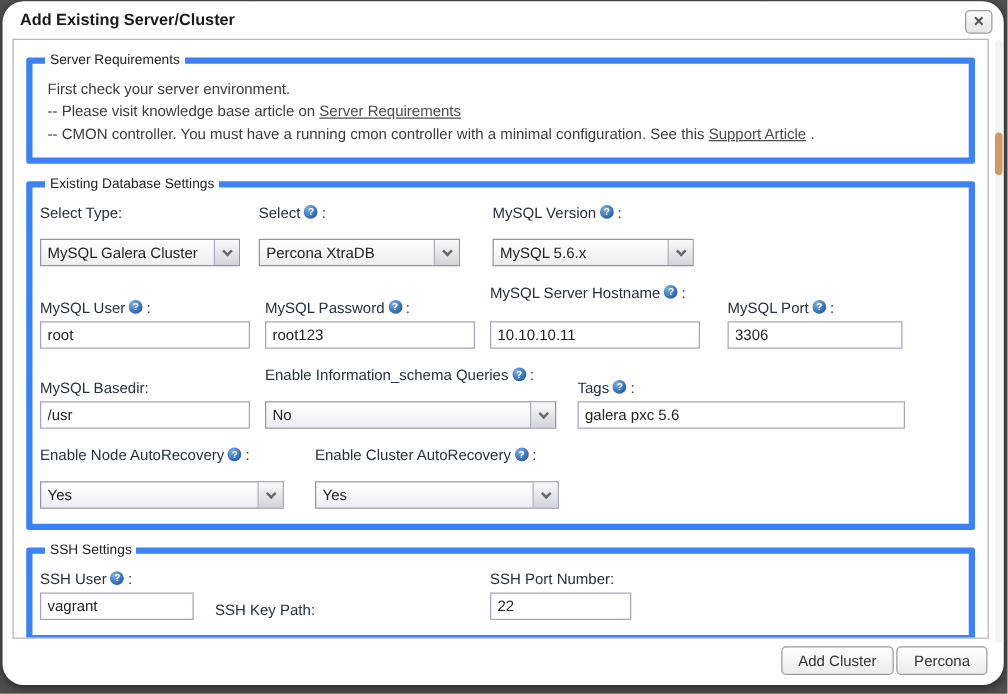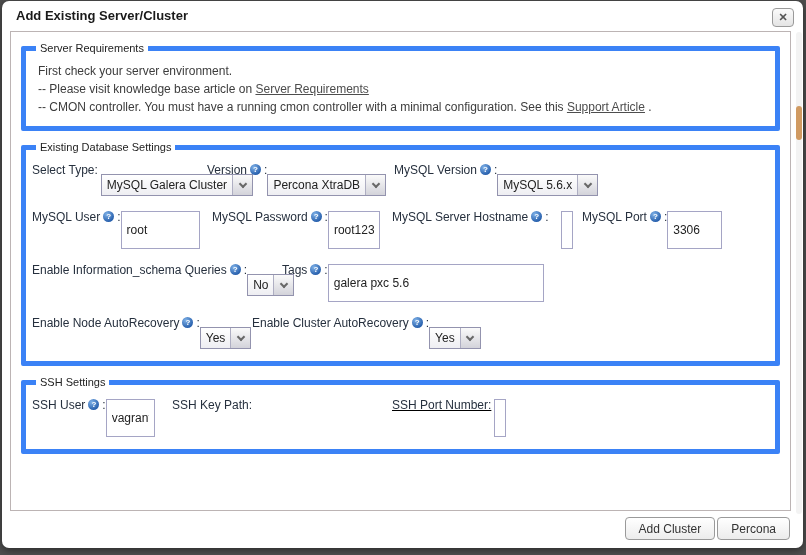--- a/index.html
+++ b/index.html
@@ -5,21 +5,21 @@
   * { margin:0; padding:0; box-sizing:border-box; }
   html,body { width:806px; height:555px; }
   body {
     font-family:"Liberation Sans", sans-serif;
     background:#4f4f4f;
     position:relative;
     overflow:hidden;
   }
   .dialog {
     position:absolute; left:2px; top:1px; right:3px; bottom:7px;
-    background:#ffffff; border-radius:7px;
+    background:#ffffff; border-radius:17px;
     box-shadow:0 2px 8px rgba(0,0,0,0.5);
   }
   .dialog-title {
     position:absolute; top:7px; left:14px;
     font-size:13px; font-weight:bold; color:#1a1a1a;
   }
   .close-btn {
     position:absolute; top:7px; right:9px;
     width:22px; height:19px;
     border:1px solid #9a9a9a; border-radius:4px;
@@ -41,35 +41,35 @@
     padding:2px 6px 10px 6px;
   }
   legend {
     font-size:11px; color:#222; padding:0 4px; margin-left:4px;
   }
   .req-line { font-size:12px; color:#3c3c3c; line-height:18px; padding-left:6px; }
   .req-line.first { margin-top:6px; }
   .req-line a { color:#4d4d4d; text-decoration:underline; cursor:pointer; }
   .row { display:flex; margin-top:6px; }
   .row.last { margin-bottom:2px; }
-  .fg { display:flex; flex-direction:row; }
+  .fg { display:flex; flex-direction:column;justify-content:flex-end; }
   .flabel {
     font-size:12px; color:#26303e; height:17px;
     display:flex; align-items:center; white-space:nowrap;
   }
   .flabel .txt { margin-right:3px; }
   .help {
     width:11px; height:11px; border-radius:50%;
     background:radial-gradient(circle at 35% 30%, #7fb2e8, #2a62ae 70%);
     color:#fff; font-size:8px; font-weight:bold;
     display:inline-flex; align-items:center; justify-content:center;
     margin-right:3px; cursor:pointer; flex:none;
   }
   .text-input {
-    margin-top:3px; height:38px;
+    margin-top:3px; height:22px;
     border:1px solid #a5a5c5; background:#fff;
     font-family:"Liberation Sans", sans-serif;
     font-size:12px; color:#222; padding:1px 5px;
     width:100%;
   }
   .select {
     margin-top:13px; height:22px;
     border:1px solid #9393ae;
     background:linear-gradient(#ffffff,#eeeef2);
     display:flex; align-items:stretch; cursor:pointer; width:100%;
@@ -108,21 +108,21 @@
     background:#f3f3f3; border-radius:3px;
   }
   .scrollbar-thumb {
     position:absolute; left:0; top:74px;
     width:6px; height:34px;
     background:#d09a62; border-radius:3px; cursor:pointer;
   }
   
   .w160{width:160px;} .w161{width:161px;} .w168{width:168px;} .w140{width:140px;}
   .w233{width:233px;} .w262{width:262px;} .w195{width:195px;}
-  .w123{width:123px;} .w205{width:205px;} .w113{width:113px;text-decoration:underline;}
+  .w123{width:123px;} .w205{width:205px;} .w113{width:113px;}
   .mr12{margin-right:12px;} .mr15{margin-right:15px;} .mr17{margin-right:17px;}
   .mr22{margin-right:22px;gap:12px;} .mr25{margin-right:25px;} .mr26{margin-right:26px;}
 </style>
 </head>
 <body>
 
 <div class="dialog">
 
   <div class="dialog-title">Add Existing Server/Cluster</div>
   <div class="close-btn">✕</div>
@@ -150,21 +150,21 @@
           </div>
           <div class="select">
             <span class="select-text">MySQL Galera Cluster</span>
             <span class="select-btn">
                 <span class="chev"></span>
               </span>
           </div>
         </div>
         <div class="fg w161 mr26">
           <div class="flabel">
-            <span class="txt">Version</span>
+            <span class="txt">Select</span>
             <span class="help">?</span>
             <span>:</span>
           </div>
           <div class="select">
             <span class="select-text">Percona XtraDB</span>
             <span class="select-btn">
                 <span class="chev"></span>
               </span>
           </div>
         </div>
@@ -212,20 +212,26 @@
           <div class="flabel">
             <span class="txt">MySQL Port</span>
             <span class="help">?</span>
             <span>:</span>
           </div>
           <input class="text-input" value="3306" style="">
         </div>
       </div>
 
       <div class="row" style="margin-top:12px;">
+        <div class="fg w168 mr12">
+          <div class="flabel">
+            <span class="txt">MySQL Basedir:</span>
+          </div>
+          <input class="text-input" value="/usr" style="">
+        </div>
         <div class="fg w233 mr17">
           <div class="flabel">
             <span class="txt">Enable Information_schema Queries</span>
             <span class="help">?</span>
             <span>:</span>
           </div>
           <div class="select">
             <span class="select-text">No</span>
             <span class="select-btn">
                 <span class="chev"></span>

